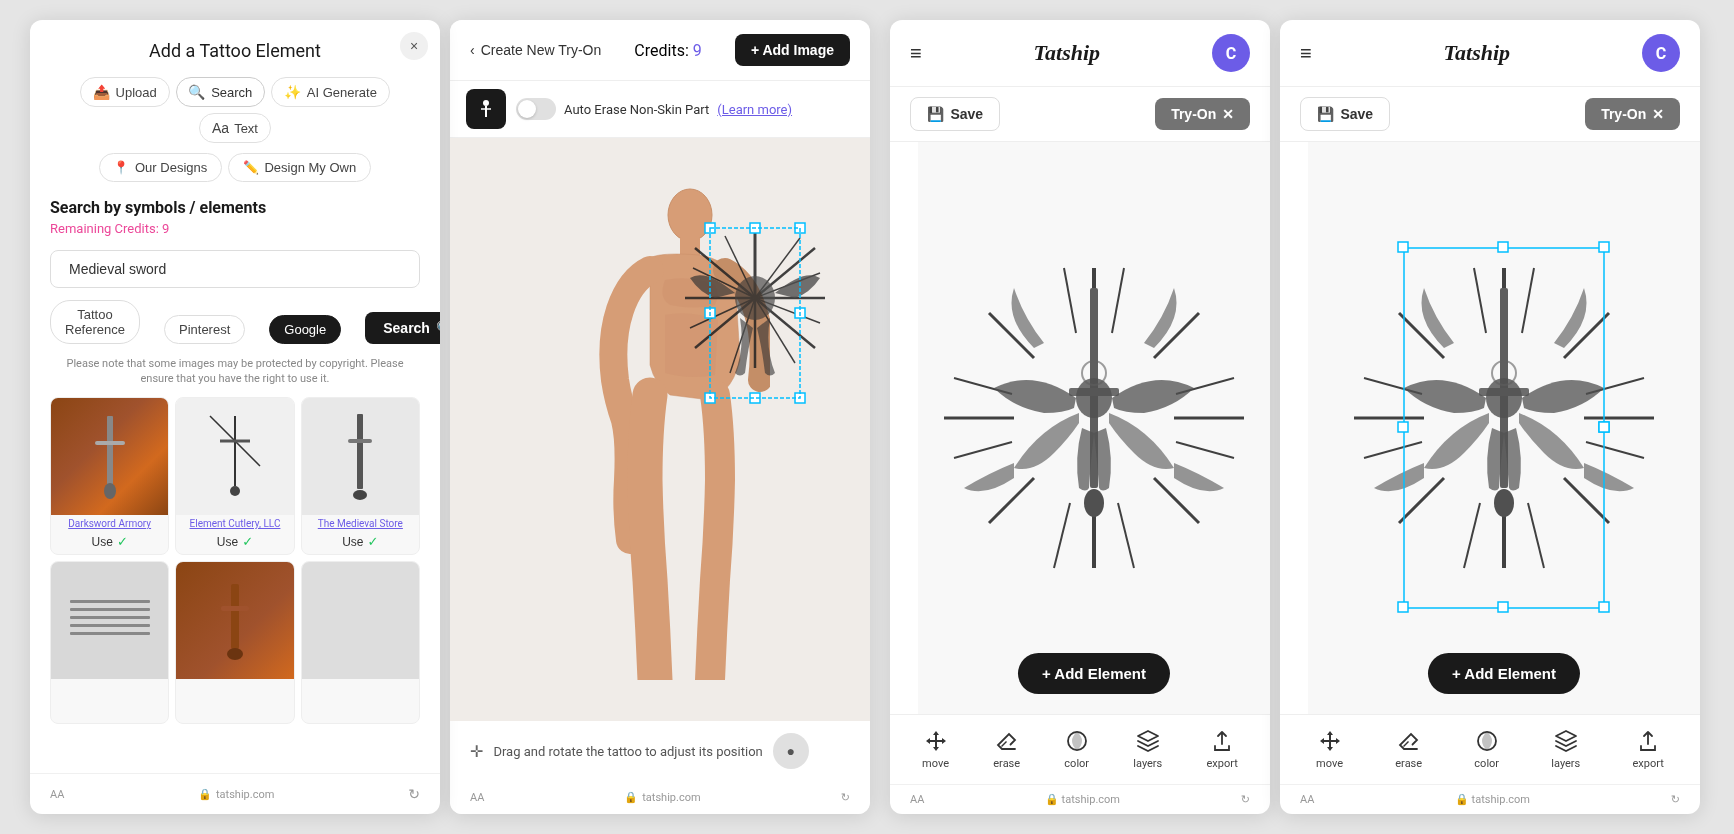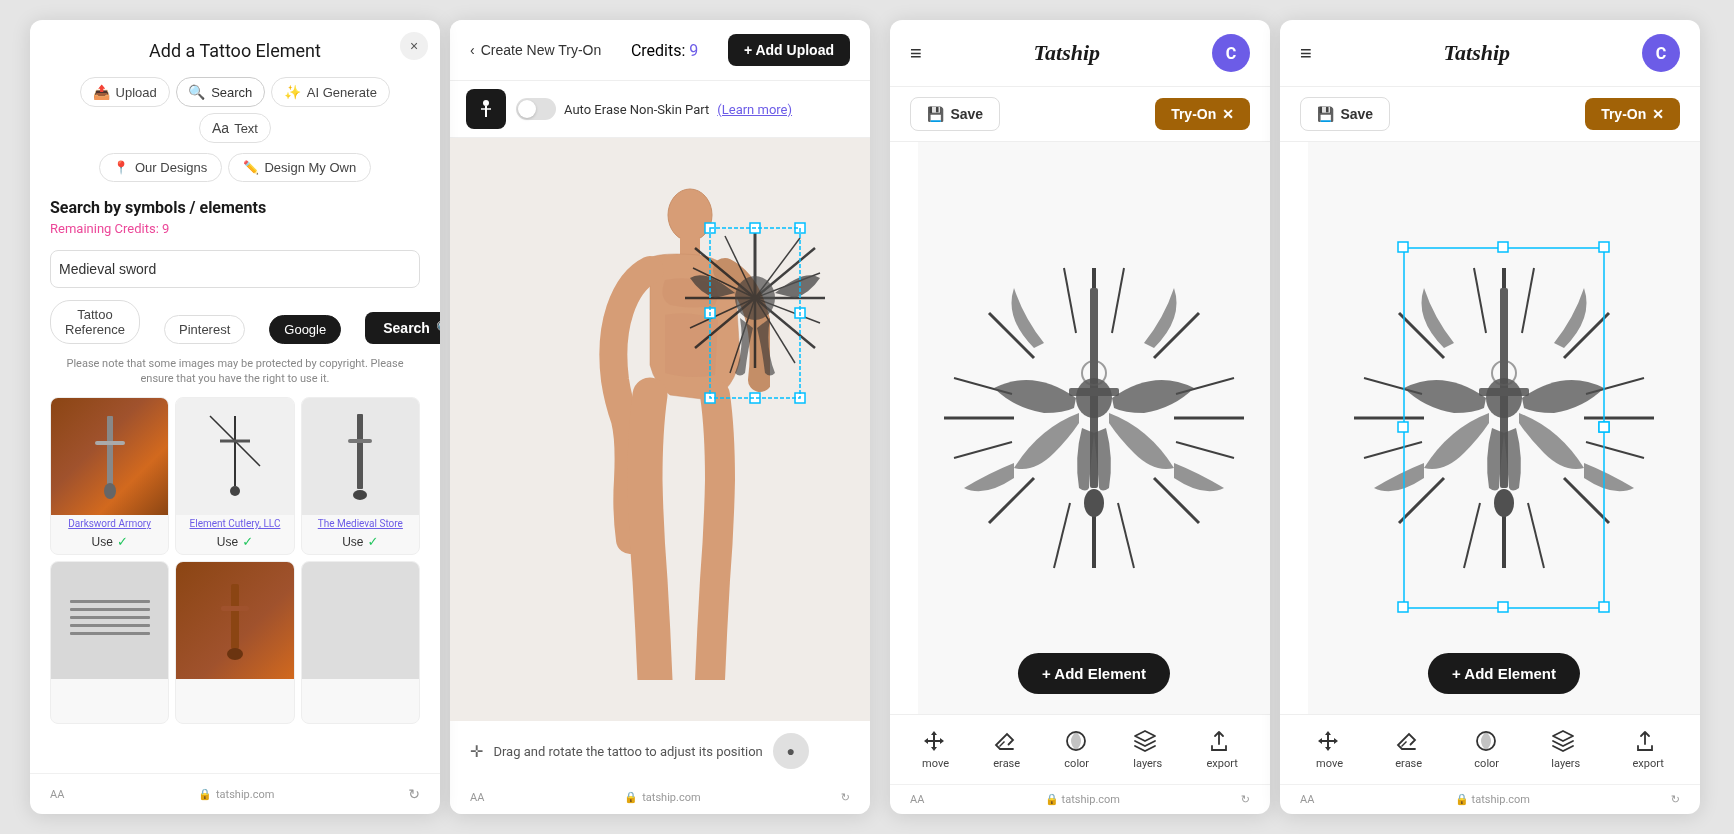--- a/index.html
+++ b/index.html
@@ -121,21 +121,21 @@
     }
 
     .remaining-credits {
       font-size: 13px;
       color: #ec4899;
       margin-bottom: 14px;
     }
 
     .search-input-box {
       width: 100%;
-      padding: 10px 8px;
+      padding: 10px 18px;
       border: 1.5px solid #ddd;
       border-radius: 8px;
       font-size: 14px;
       color: #333;
       outline: none;
       margin-bottom: 12px;
     }
 
     .filter-row {
       display: flex;
@@ -506,21 +506,21 @@
       border: 1.5px solid #ddd;
       border-radius: 8px;
       background: #fff;
       font-size: 14px;
       font-weight: 600;
       cursor: pointer;
       color: #333;
     }
 
     .try-on-btn {
-      background: #a16207;
+      background: #737373;
       color: #fff;
       border: none;
       border-radius: 8px;
       padding: 8px 16px;
       font-size: 14px;
       font-weight: 600;
       cursor: pointer;
       display: flex;
       align-items: center;
       gap: 6px;
@@ -559,21 +559,21 @@
       padding: 14px 10px;
       display: flex;
       align-items: center;
       justify-content: space-around;
       border-top: 1px solid #eee;
     }
 
     .tool-item {
       display: flex;
       flex-direction: column;
-      align-items: flex-start;
+      align-items: center;
       gap: 4px;
       cursor: pointer;
     }
 
     .tool-label {
       font-size: 11px;
       color: #444;
     }
 
     .panel-3-footer {
@@ -758,21 +758,21 @@
 <div class="panel-2">
   <div class="panel-2-header">
     <button class="back-btn">
       <span>‹</span>
       <span>Create New Try-On</span>
     </button>
     <div>
       <span>Credits:</span>
       <span class="credits-num">9</span>
     </div>
-    <button class="add-image-btn">+ Add Upload</button>
+    <button class="add-image-btn">+ Add Image</button>
   </div>
 
   <div class="panel-2-toolbar">
     <div class="small-logo">
       <svg width="24" height="24" viewBox="0 0 24 24">
         <circle cx="12" cy="6" r="3" fill="white"></circle>
         <line x1="12" y1="9" x2="12" y2="20" stroke="white" stroke-width="2"></line>
         <line x1="7" y1="12" x2="17" y2="12" stroke="white" stroke-width="1.5"></line>
       </svg>
     </div>

